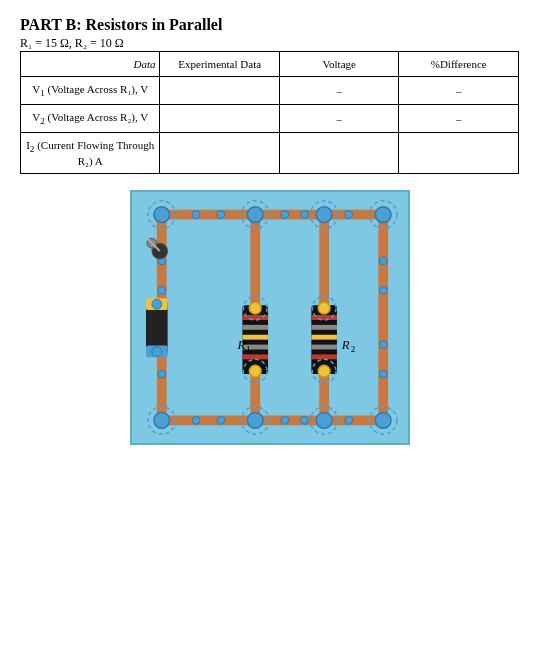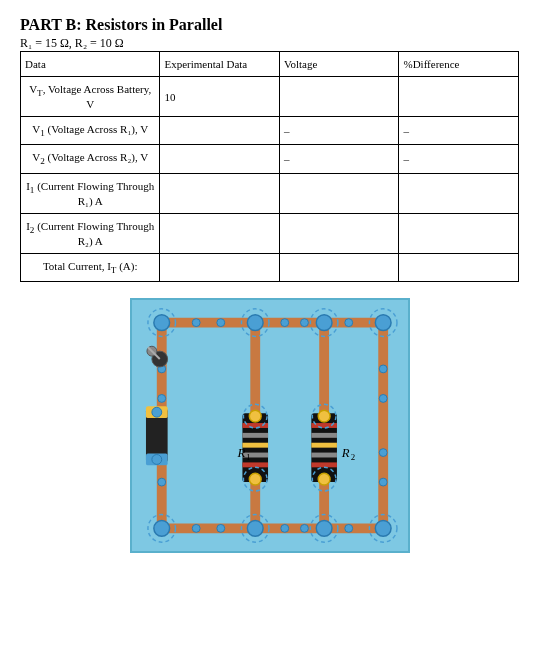--- a/index.html
+++ b/index.html
@@ -19,30 +19,30 @@
     .subtitle {
       font-size: 12px;
     }
     table {
       border-collapse: collapse;
       width: 100%;
       margin-bottom: 16px;
     }
     th, td {
       border: 1px solid #000;
-      text-align: left;
+      text-align: center;
       padding: 6px 4px;
       font-size: 11px;
       vertical-align: middle;
     }
     th {
       font-weight: normal;
       background: #fff;
     }
-    .col-data { width: 28%; text-align: left; }
+    .col-data { width: 28%; text-align: right; font-style: italic; }
     .col-exp  { width: 24%; }
     .col-comp { width: 24%; }
     .col-diff { width: 24%; }
 
     
     .circuit-wrapper {
       display: flex;
       justify-content: center;
     }
     .circuit-container {
@@ -68,52 +68,34 @@
 <table>
   <thead>
     <tr>
       <th class="col-data">Data</th>
       <th class="col-exp">Experimental Data</th>
       <th class="col-comp">Voltage</th>
       <th class="col-diff">%Difference</th>
     </tr>
   </thead>
   <tbody id="table-body">
-  <tr>
-        <td style="text-align: center;">V<sub>T</sub>, Voltage Across Battery, V</td>
-        <td>10</td>
-        <td></td>
-        <td></td>
-      </tr>
       <tr>
         <td style="text-align: center;">V<sub>1</sub> (Voltage Across R₁), V</td>
         <td></td>
         <td>–</td>
         <td>–</td>
       </tr>
       <tr>
         <td style="text-align: center;">V<sub>2</sub> (Voltage Across R₂), V</td>
         <td></td>
         <td>–</td>
         <td>–</td>
       </tr>
       <tr>
-        <td style="text-align: center;">I<sub>1</sub> (Current Flowing Through R₁) A</td>
-        <td></td>
-        <td></td>
-        <td></td>
-      </tr>
-      <tr>
         <td style="text-align: center; margin-top: 44px;">I<sub>2</sub> (Current Flowing Through R₂) A</td>
-        <td></td>
-        <td></td>
-        <td></td>
-      </tr>
-      <tr>
-        <td style="text-align: center;">Total Current, I<sub>T</sub> (A):</td>
         <td></td>
         <td></td>
         <td></td>
       </tr>
     </tbody>
 </table>
 
 <div class="circuit-wrapper">
   <div class="circuit-container">
     <svg class="circuit-svg" viewBox="0 0 280 255" xmlns="http://www.w3.org/2000/svg">

